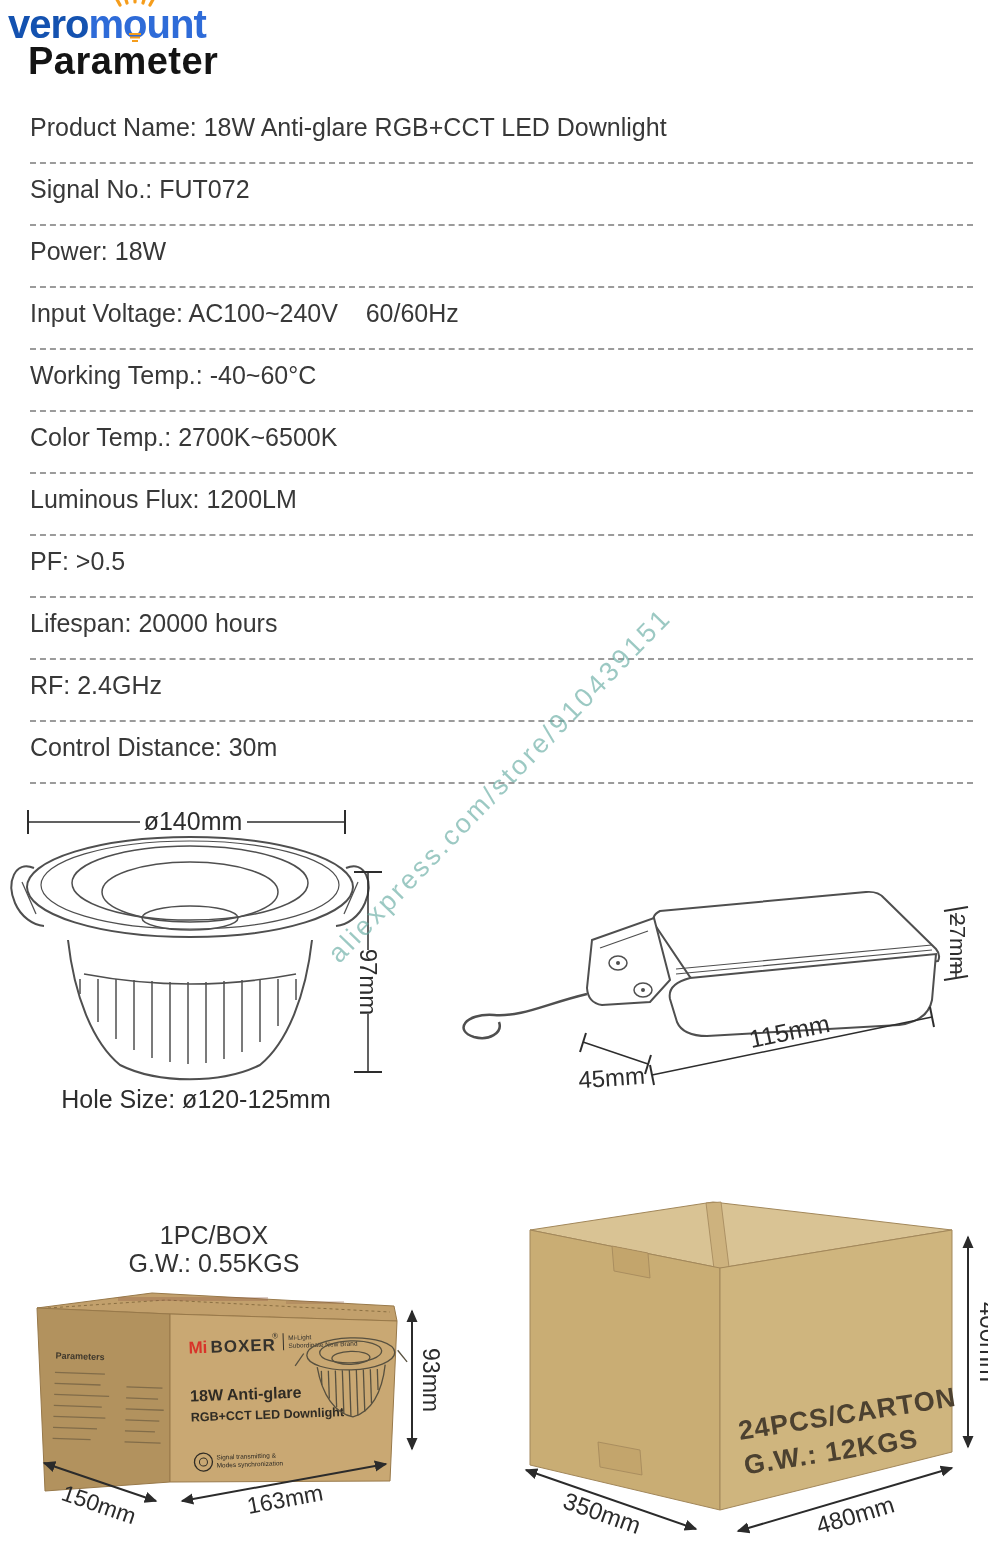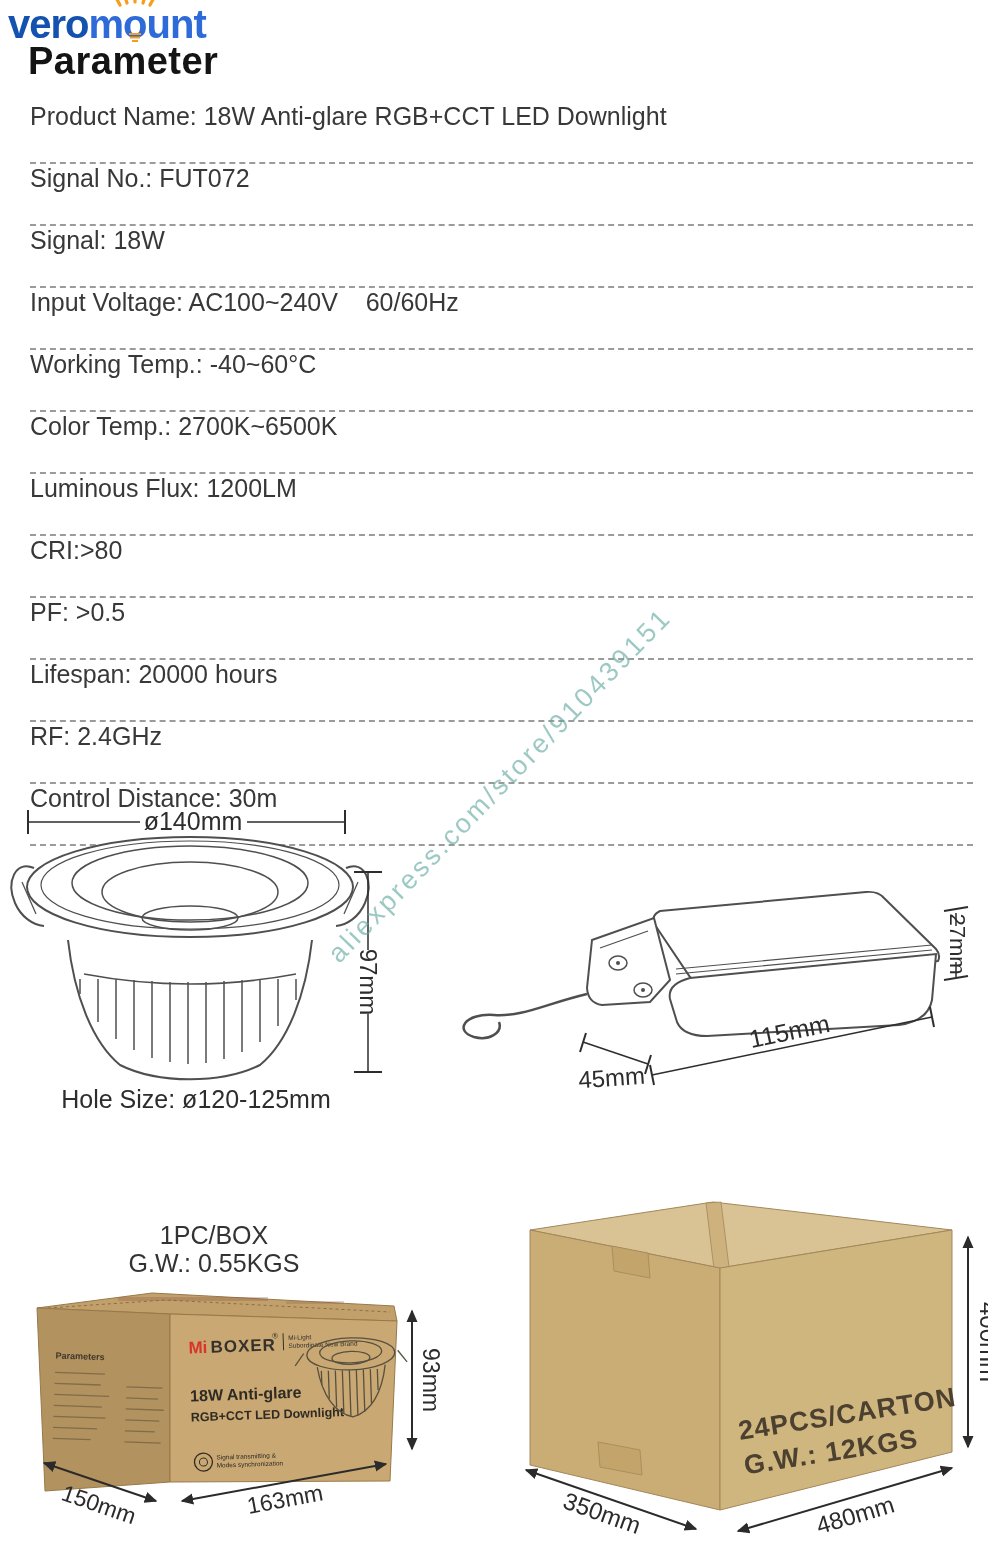--- a/index.html
+++ b/index.html
@@ -8,21 +8,21 @@
   
   .logo{position:absolute;top:2px;left:8px;font-size:40px;font-weight:800;letter-spacing:-1px;white-space:nowrap;}
   .logo .p1{color:#1452b0;}
   .logo .p2{color:#2e6bd8;}
   .bulb{position:relative;display:inline-block;color:#2e6bd8;}
   .bulb .rays{position:absolute;left:50%;transform:translateX(-50%);top:-15px;}
   .bulb .base{position:absolute;left:50%;transform:translateX(-50%);bottom:5px;}
   .title{position:absolute;top:40px;left:28px;margin:0;font-size:38px;font-weight:bold;color:#141414;letter-spacing:.5px;}
   
   .params{position:absolute;top:102px;left:30px;right:15px;}
-  .row{height:51px;display:flex;align-items:flex-start;padding-bottom:9px;
+  .row{height:51px;display:flex;align-items:center;padding-bottom:9px;
        border-bottom:2px dashed #9b9b9b;font-size:25px;color:#383838;white-space:pre;}
   
   .figures{position:absolute;top:772px;left:0;}
   .watermark{position:absolute;top:770px;left:220px;width:560px;text-align:center;
              font-size:27px;letter-spacing:3px;color:rgba(95,168,158,.62);
              transform:rotate(-46deg);white-space:nowrap;pointer-events:none;z-index:5;}
   .pack{position:absolute;top:1180px;}
   .pack.left{left:0;}
   .pack.right{left:500px;}
   svg text{font-family:"Liberation Sans","DejaVu Sans",sans-serif;}
@@ -48,26 +48,25 @@
             <line x1="5" y1="9" x2="11" y2="9"></line>
           </g>
         </svg><span>o</span></span><span class="p2">unt</span>
   </div>
 
   <h1 class="title">Parameter</h1>
 
   <div class="params">
     <div class="row"><span>Product Name: 18W Anti-glare RGB+CCT LED Downlight</span></div>
     <div class="row"><span>Signal No.: FUT072</span></div>
-    <div class="row"><span>Signal: 18W</span></div>
+    <div class="row"><span>Power: 18W</span></div>
     <div class="row"><span>Input Voltage: AC100~240V    60/60Hz</span></div>
     <div class="row"><span>Working Temp.: -40~60°C</span></div>
     <div class="row"><span>Color Temp.: 2700K~6500K</span></div>
     <div class="row"><span>Luminous Flux: 1200LM</span></div>
-    <div class="row"><span>CRI:&gt;80</span></div>
     <div class="row"><span>PF: &gt;0.5</span></div>
     <div class="row"><span>Lifespan: 20000 hours</span></div>
     <div class="row"><span>RF: 2.4GHz</span></div>
     <div class="row"><span>Control Distance: 30m</span></div>
   </div>
 
   <svg class="figures" width="1000" height="400" viewBox="0 0 1000 400">
 
     <g stroke="#4f4f4f" fill="none">
       <path d="M68,168 C74,222 92,270 120,293 C158,312 222,312 260,293 C288,270 306,222 312,168" fill="#ffffff" stroke-width="2"></path>

